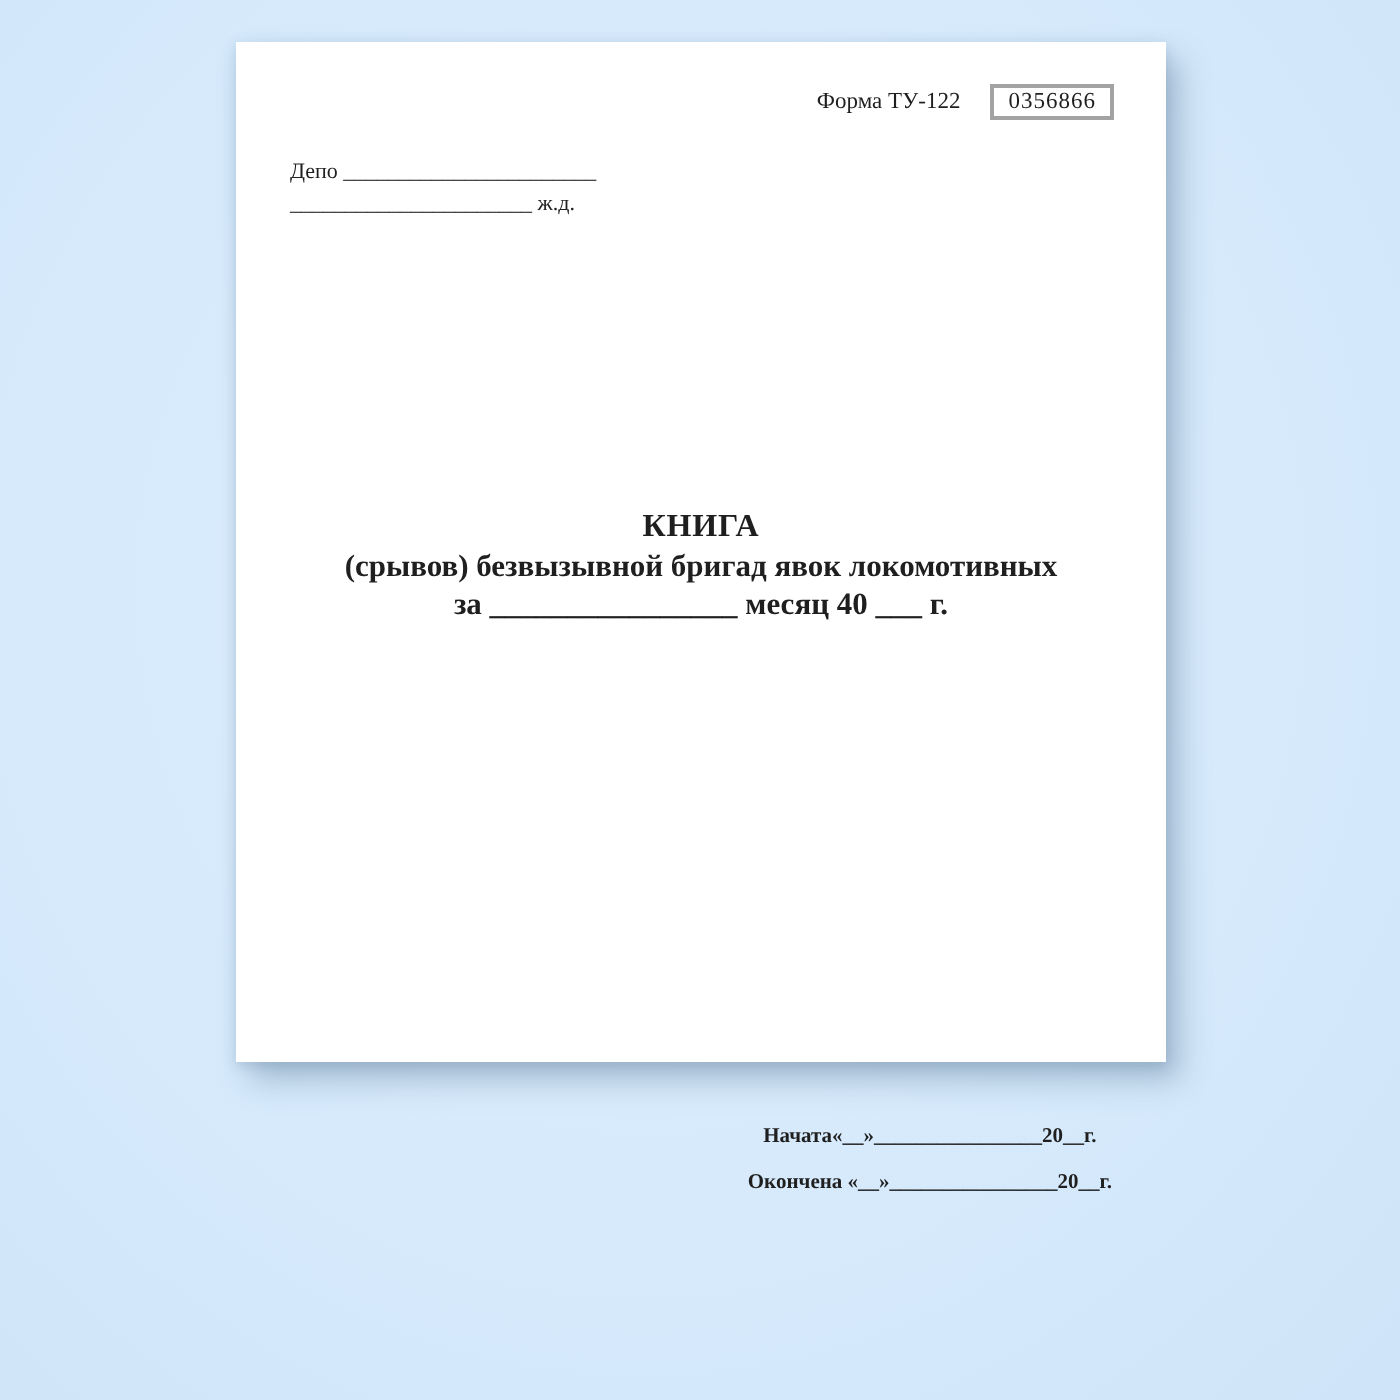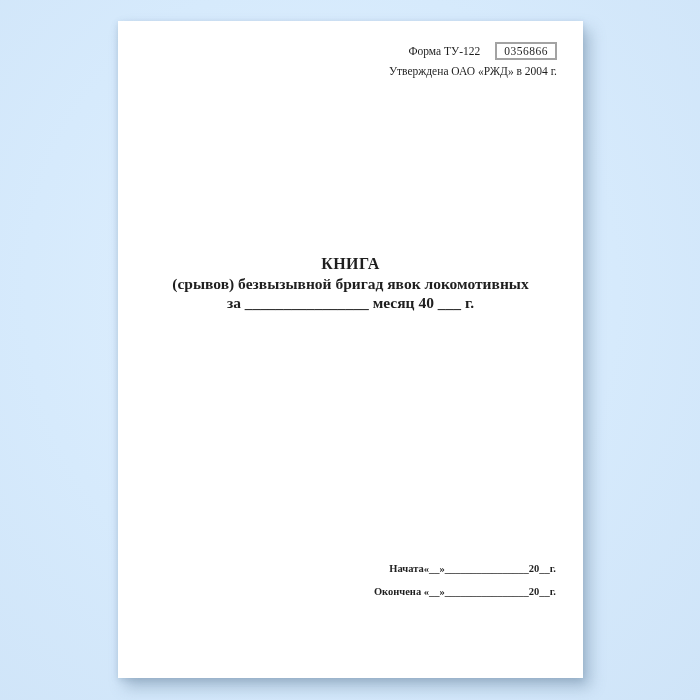--- a/index.html
+++ b/index.html
@@ -16,21 +16,21 @@
     position: relative;
     width: 700px;
     height: 700px;
     background: radial-gradient(ellipse at 46% 42%, #e0f0fe 0%, #d6eafc 55%, #cfe4f8 100%);
   }
   .page {
     position: absolute;
     left: 118px;
     top: 21px;
     width: 465px;
-    height: 657px;
+    height: 510px;
     background: #ffffff;
     box-shadow: 7px 9px 14px rgba(105, 132, 160, 0.45),
                 0 2px 6px rgba(105, 132, 160, 0.28);
     color: #1f1f1f;
   }
   
   .form-header {
     position: absolute;
     top: 21px;
     right: 26px;
@@ -77,44 +77,47 @@
   .title-heading {
     font-size: 16px;
     line-height: 23px;
     letter-spacing: 0.4px;
   }
   
   .dates-block {
     position: absolute;
     right: 27px;
     top: 541px;
-    text-align: right;
+    text-align: center;
     font-weight: bold;
     font-size: 10.5px;
     line-height: 13px;
     white-space: nowrap;
   }
   .dates-block .date-line + .date-line {
     margin-top: 10px;
   }
 </style>
 </head>
 <body>
 
 <div class="bg">
   <div class="page">
 
     <div class="form-header">
       <div class="form-row">
         <span>Форма ТУ-122</span>
         <span class="form-number-box"><span>0356866</span></span>
       </div>
-      <div>Утверждена ОАО «РЖД» в 2004 г.</div>
     </div>
 
+    <div class="depot">
+      <div>Депо _______________________</div>
+      <div>______________________ ж.д.</div>
+    </div>
 
     <div class="title-block">
       <div class="title-heading">КНИГА</div>
       <div>(срывов) безвызывной бригад явок локомотивных</div>
       <div>за ________________ месяц 40 ___ г.</div>
     </div>
 
     <div class="dates-block">
       <div class="date-line">Начата«__»________________20__г.</div>
       <div class="date-line">Окончена «__»________________20__г.</div>

